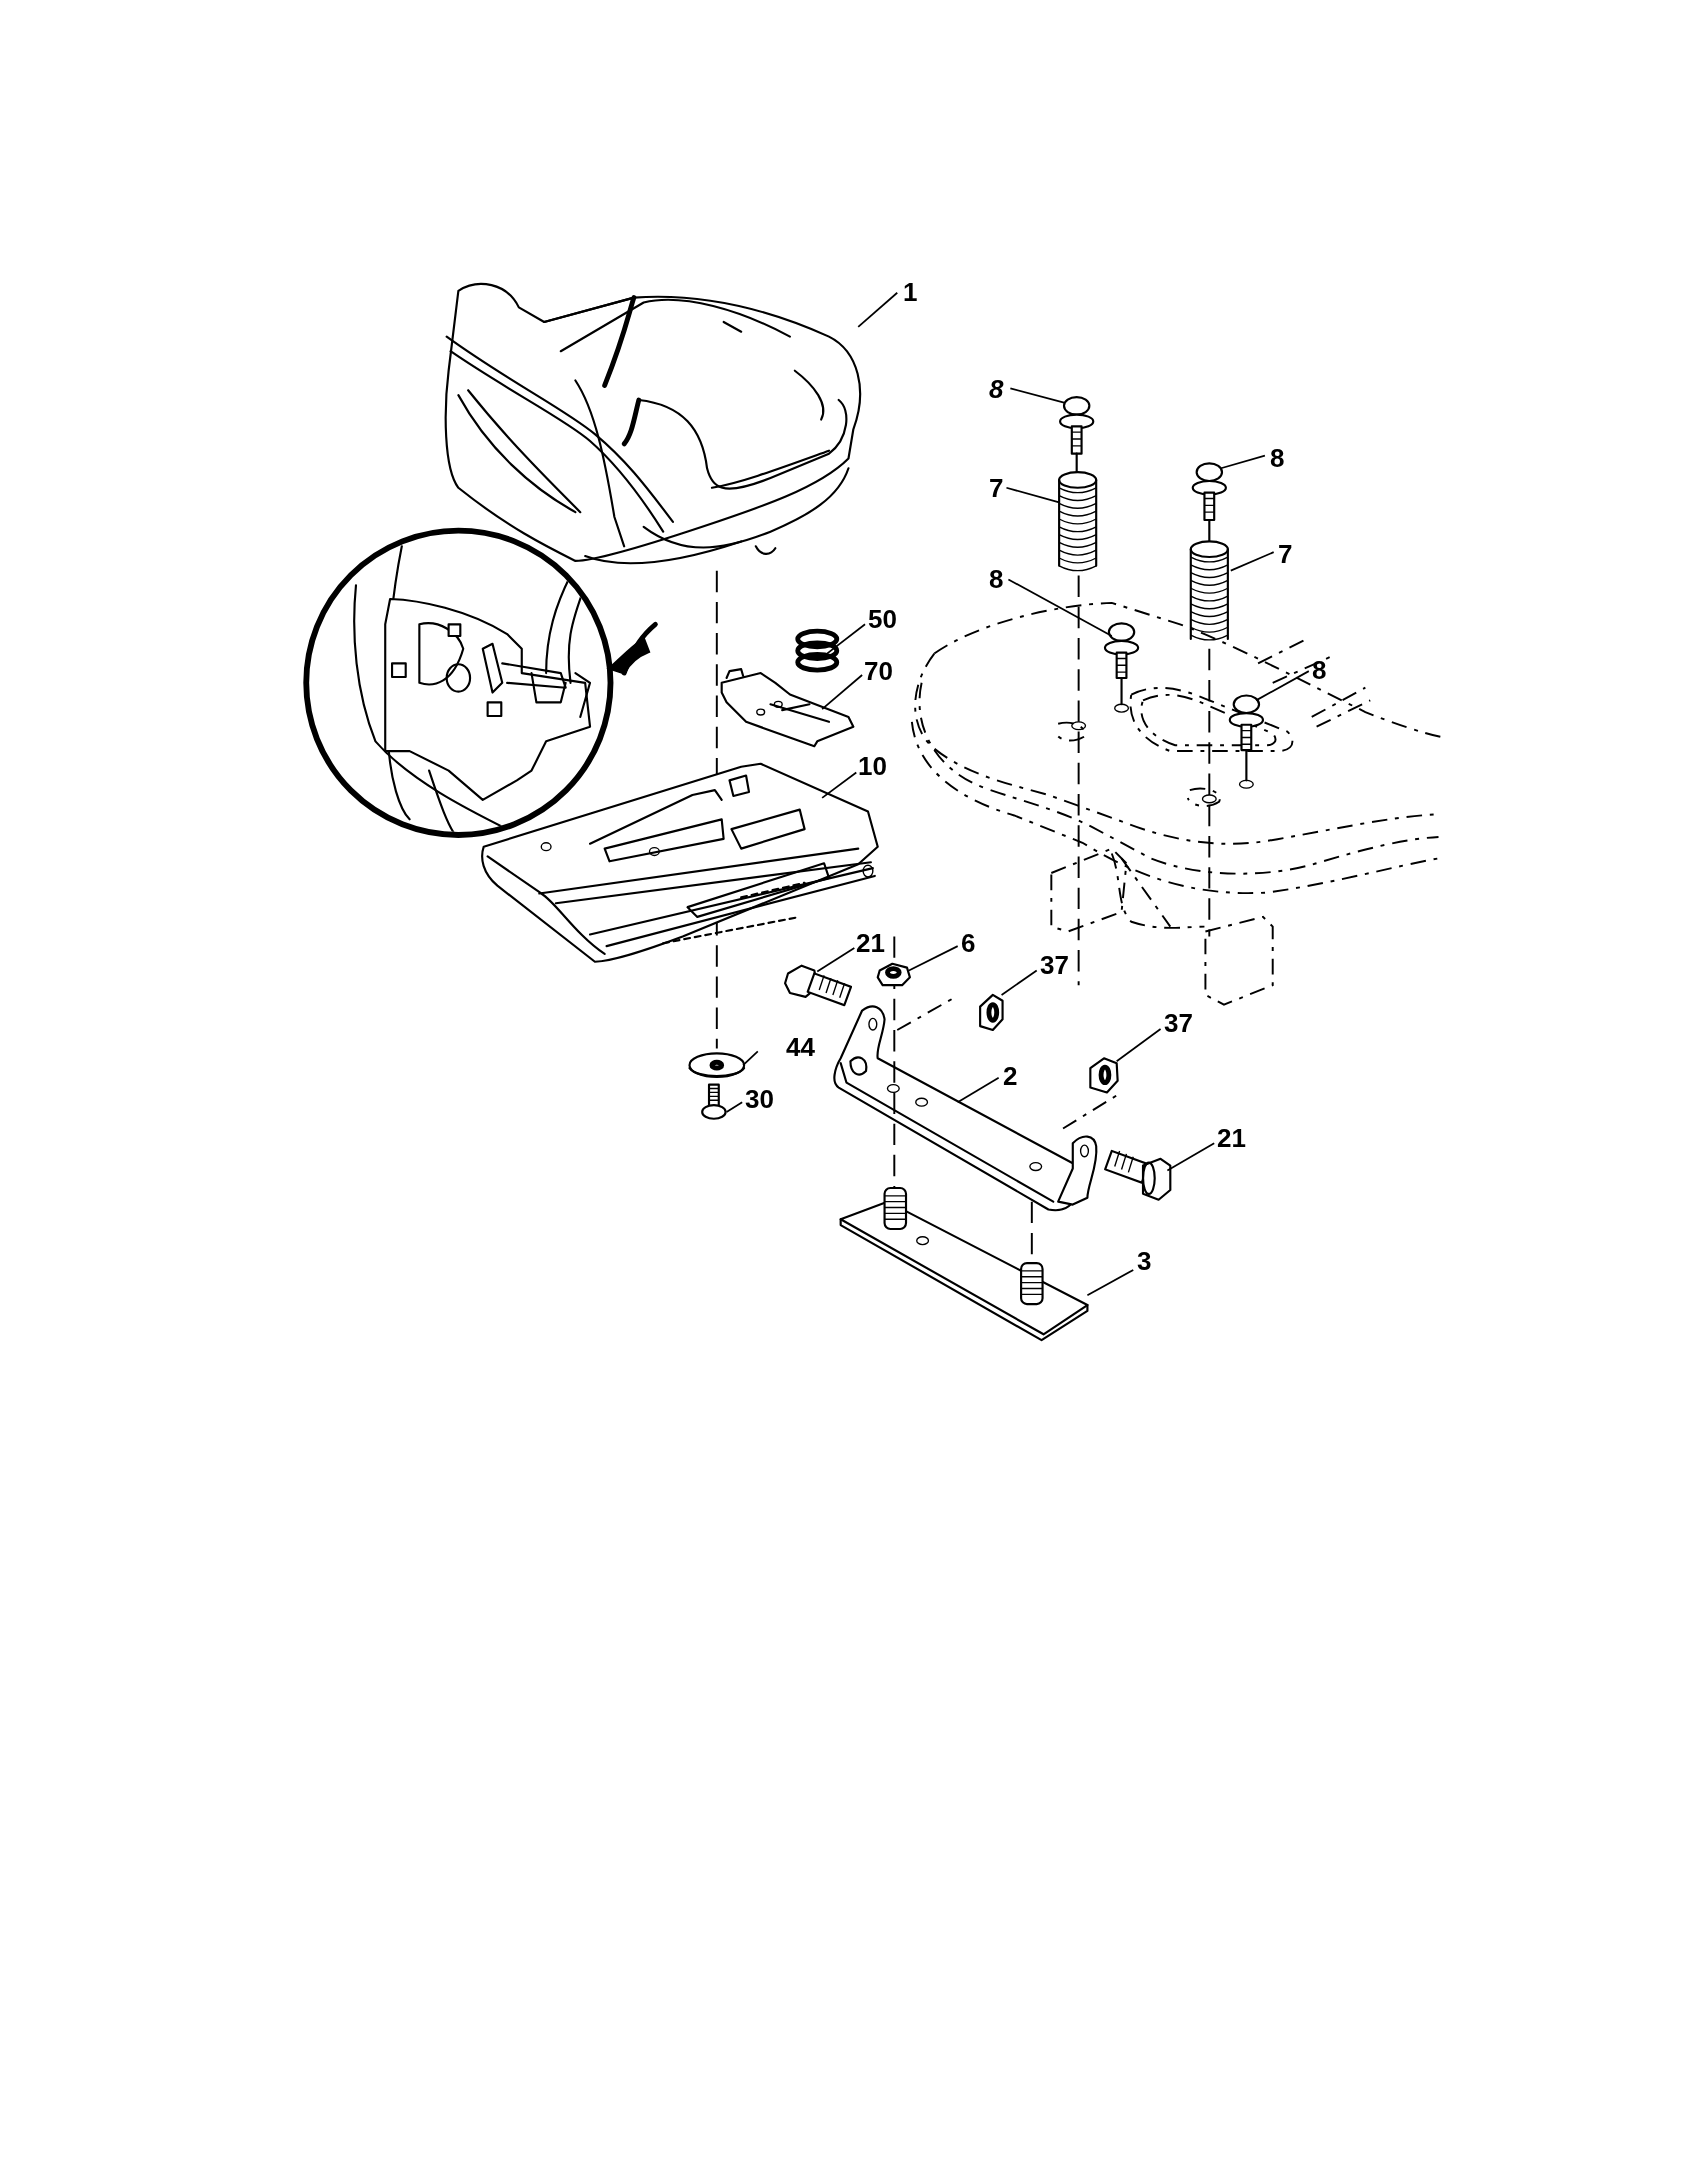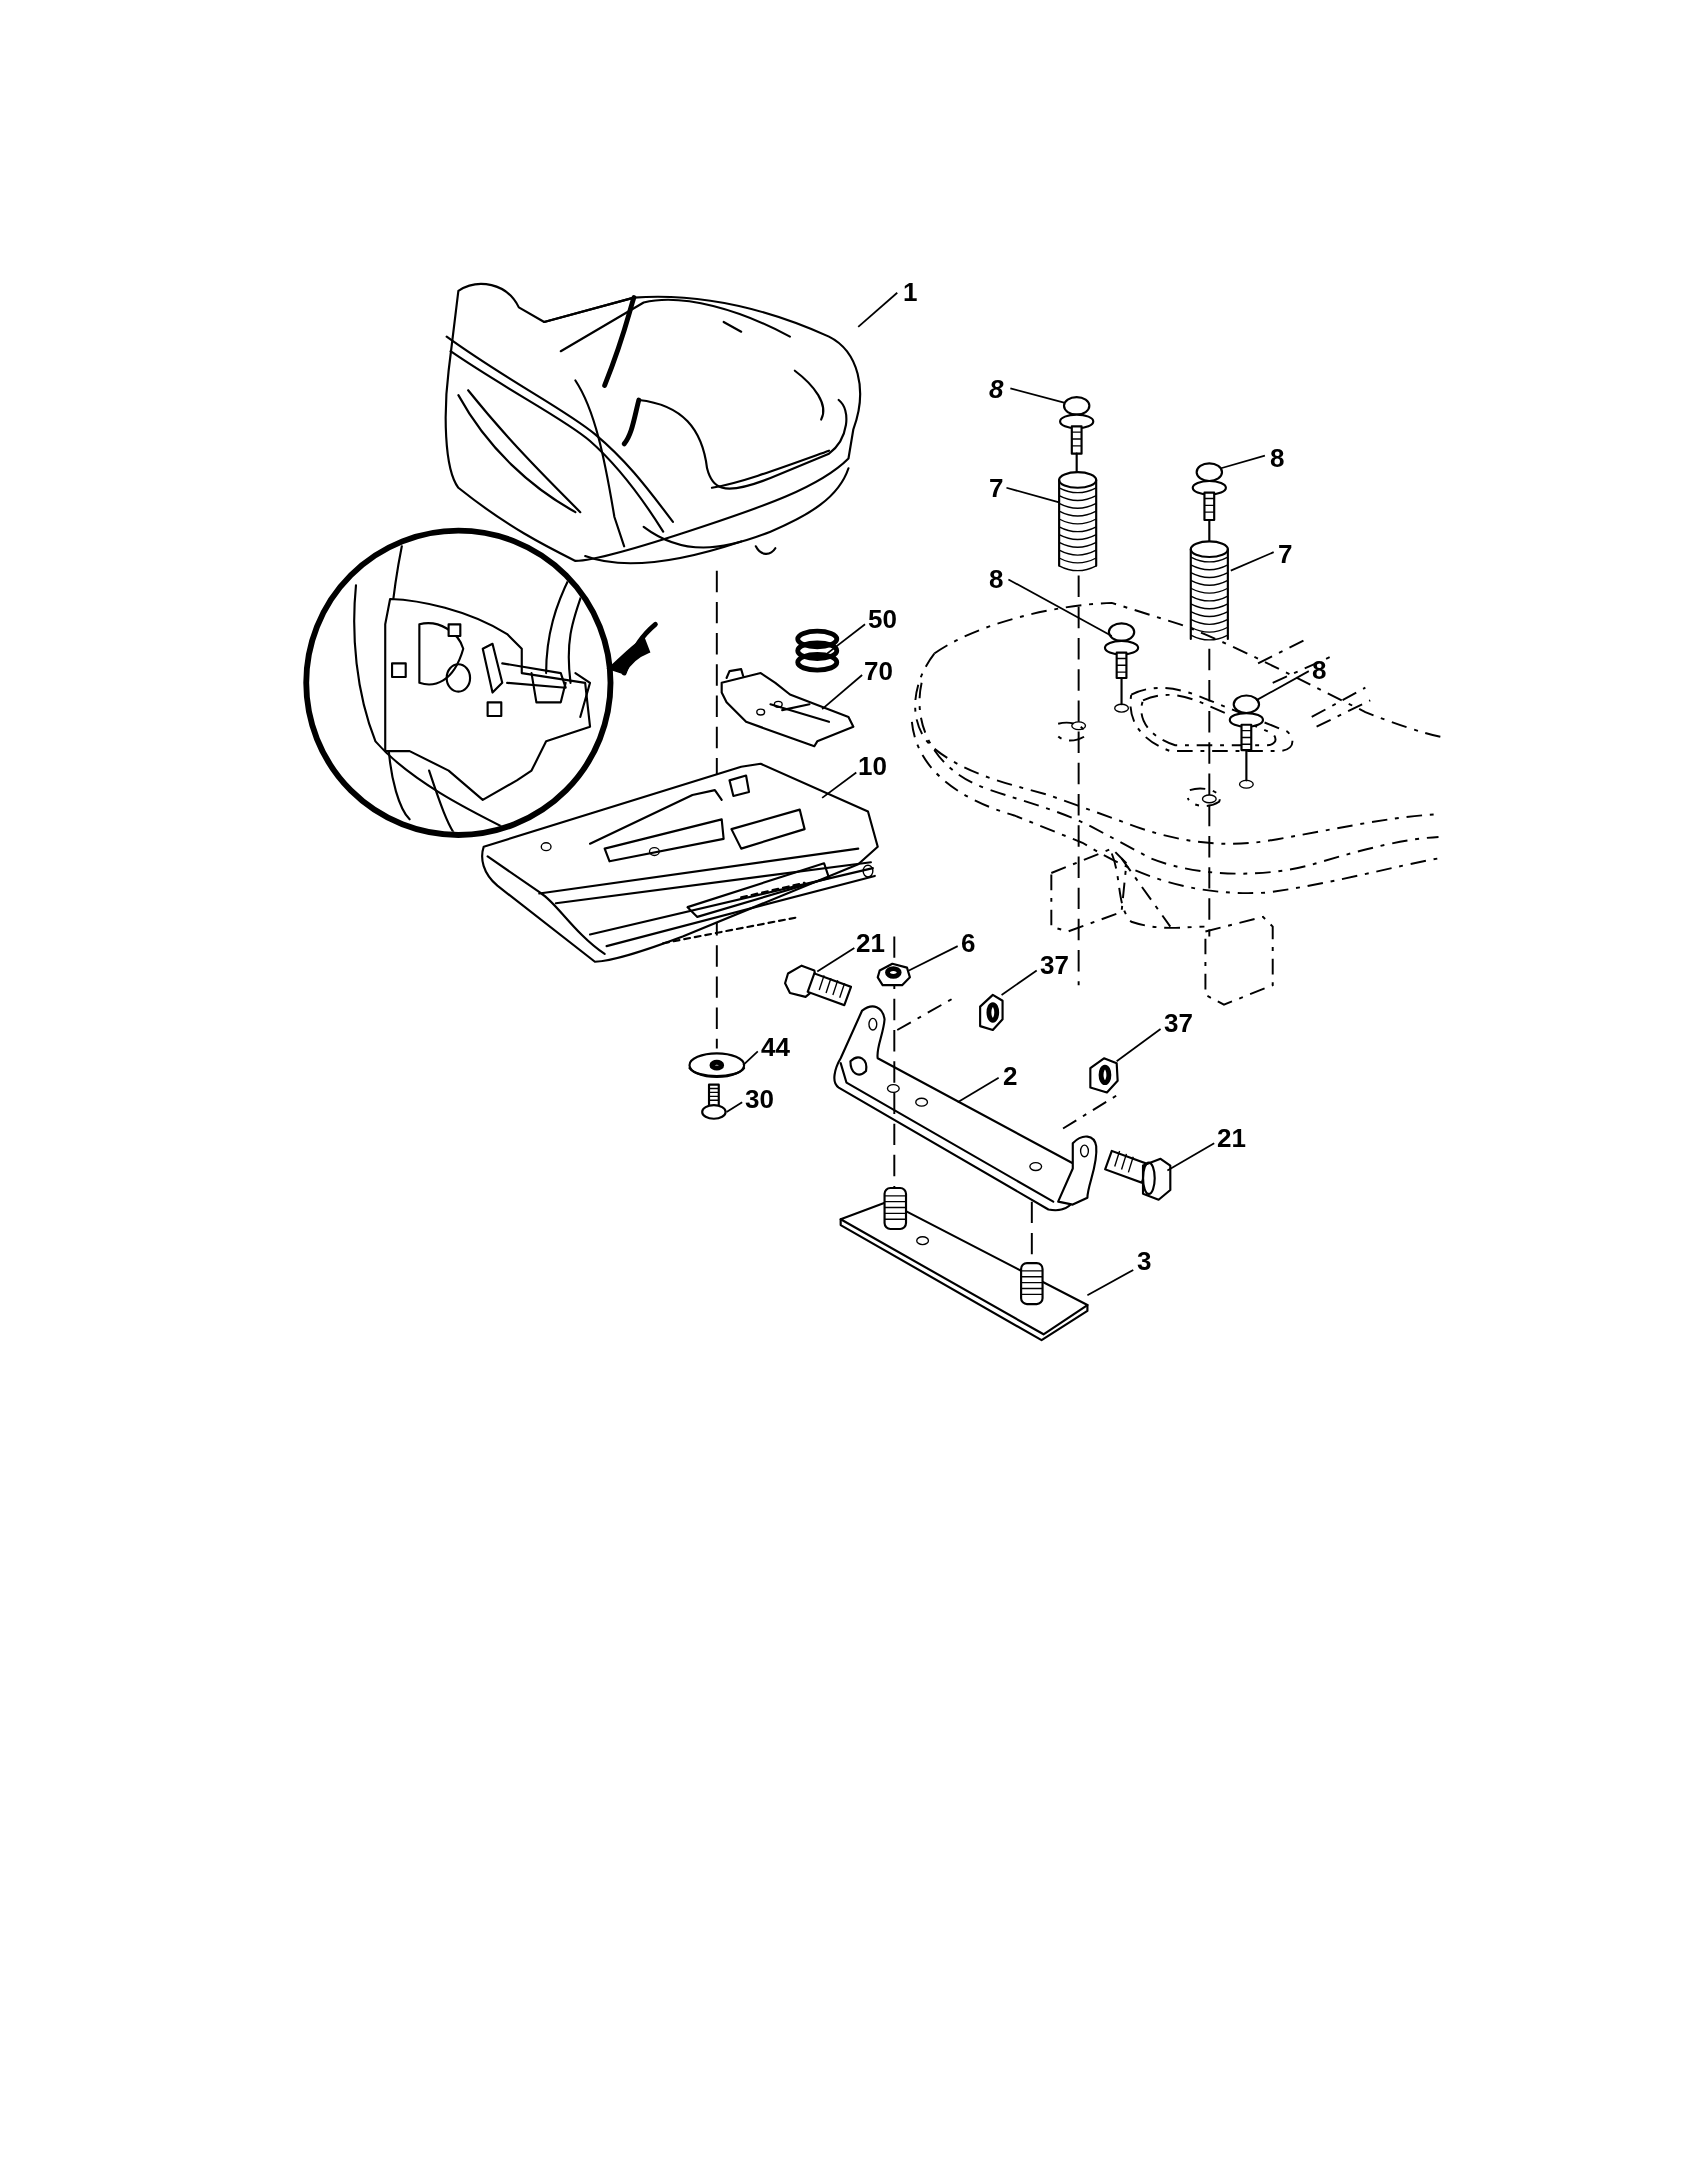--- a/index.html
+++ b/index.html
@@ -266,18 +266,18 @@
 <div class="callout" style="left:1278px;top:541px;">7</div>
 <div class="callout" style="left:989px;top:566px;">8</div>
 <div class="callout" style="left:868px;top:606px;">50</div>
 <div class="callout" style="left:864px;top:658px;">70</div>
 <div class="callout" style="left:1312px;top:657px;">8</div>
 <div class="callout" style="left:858px;top:753px;">10</div>
 <div class="callout" style="left:856px;top:930px;">21</div>
 <div class="callout" style="left:961px;top:930px;">6</div>
 <div class="callout" style="left:1040px;top:952px;">37</div>
 <div class="callout" style="left:1164px;top:1010px;">37</div>
-<div class="callout" style="left:761px;top:1034px;">44</div>
+<div class="callout" style="left:786px;top:1034px;">44</div>
 <div class="callout" style="left:1003px;top:1063px;">2</div>
 <div class="callout" style="left:745px;top:1086px;">30</div>
 <div class="callout" style="left:1217px;top:1125px;">21</div>
 <div class="callout" style="left:1137px;top:1248px;">3</div>
 
 
 </body></html>

